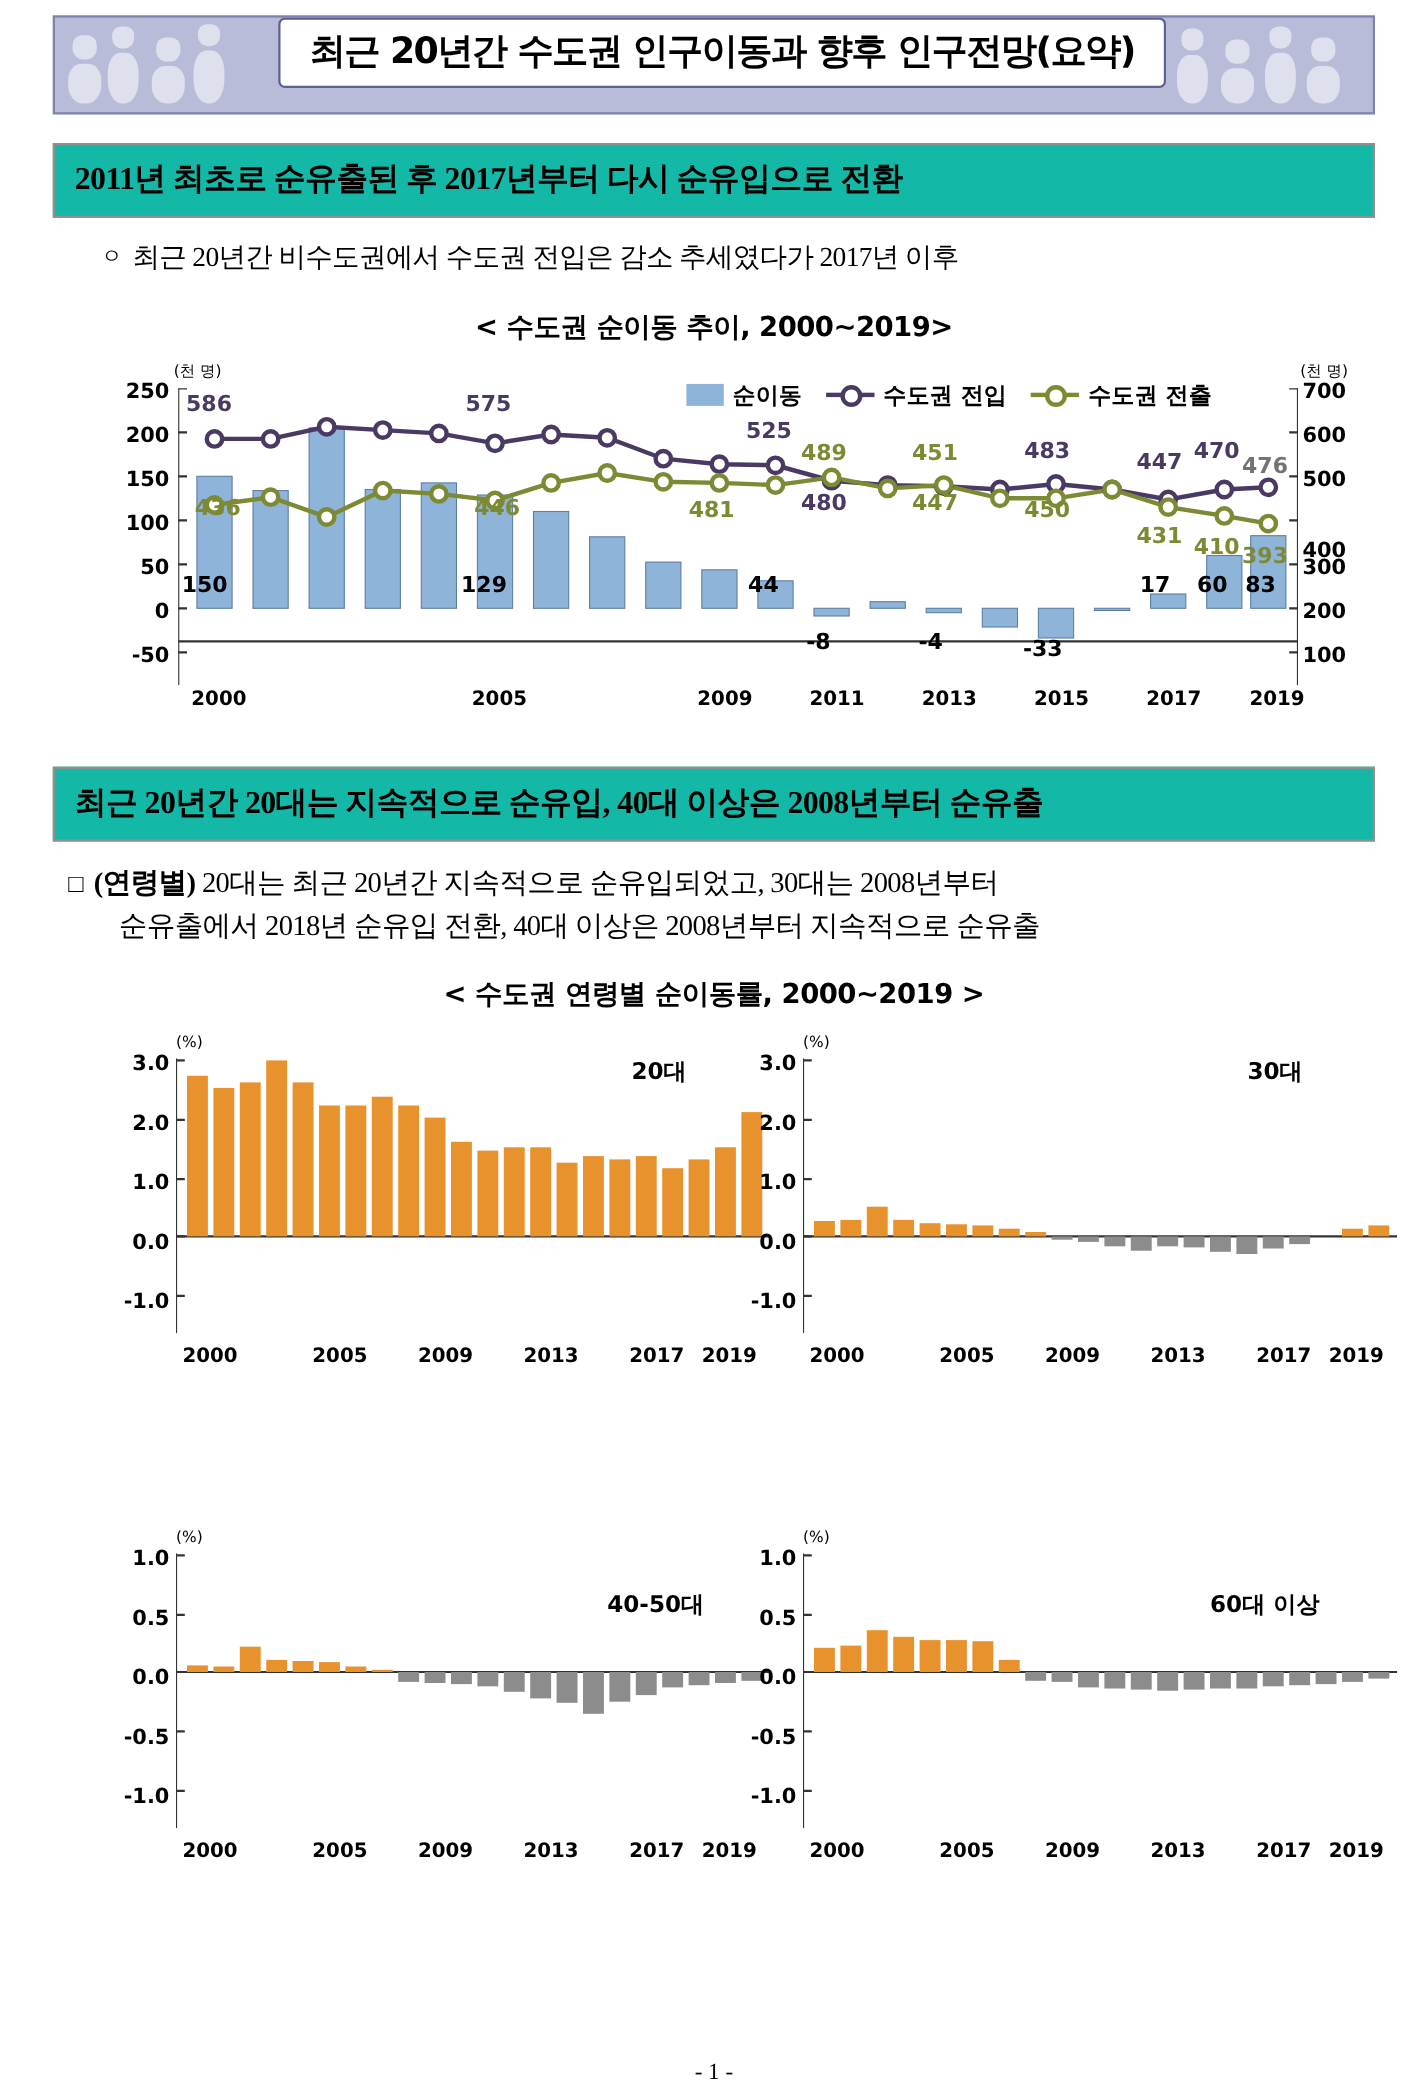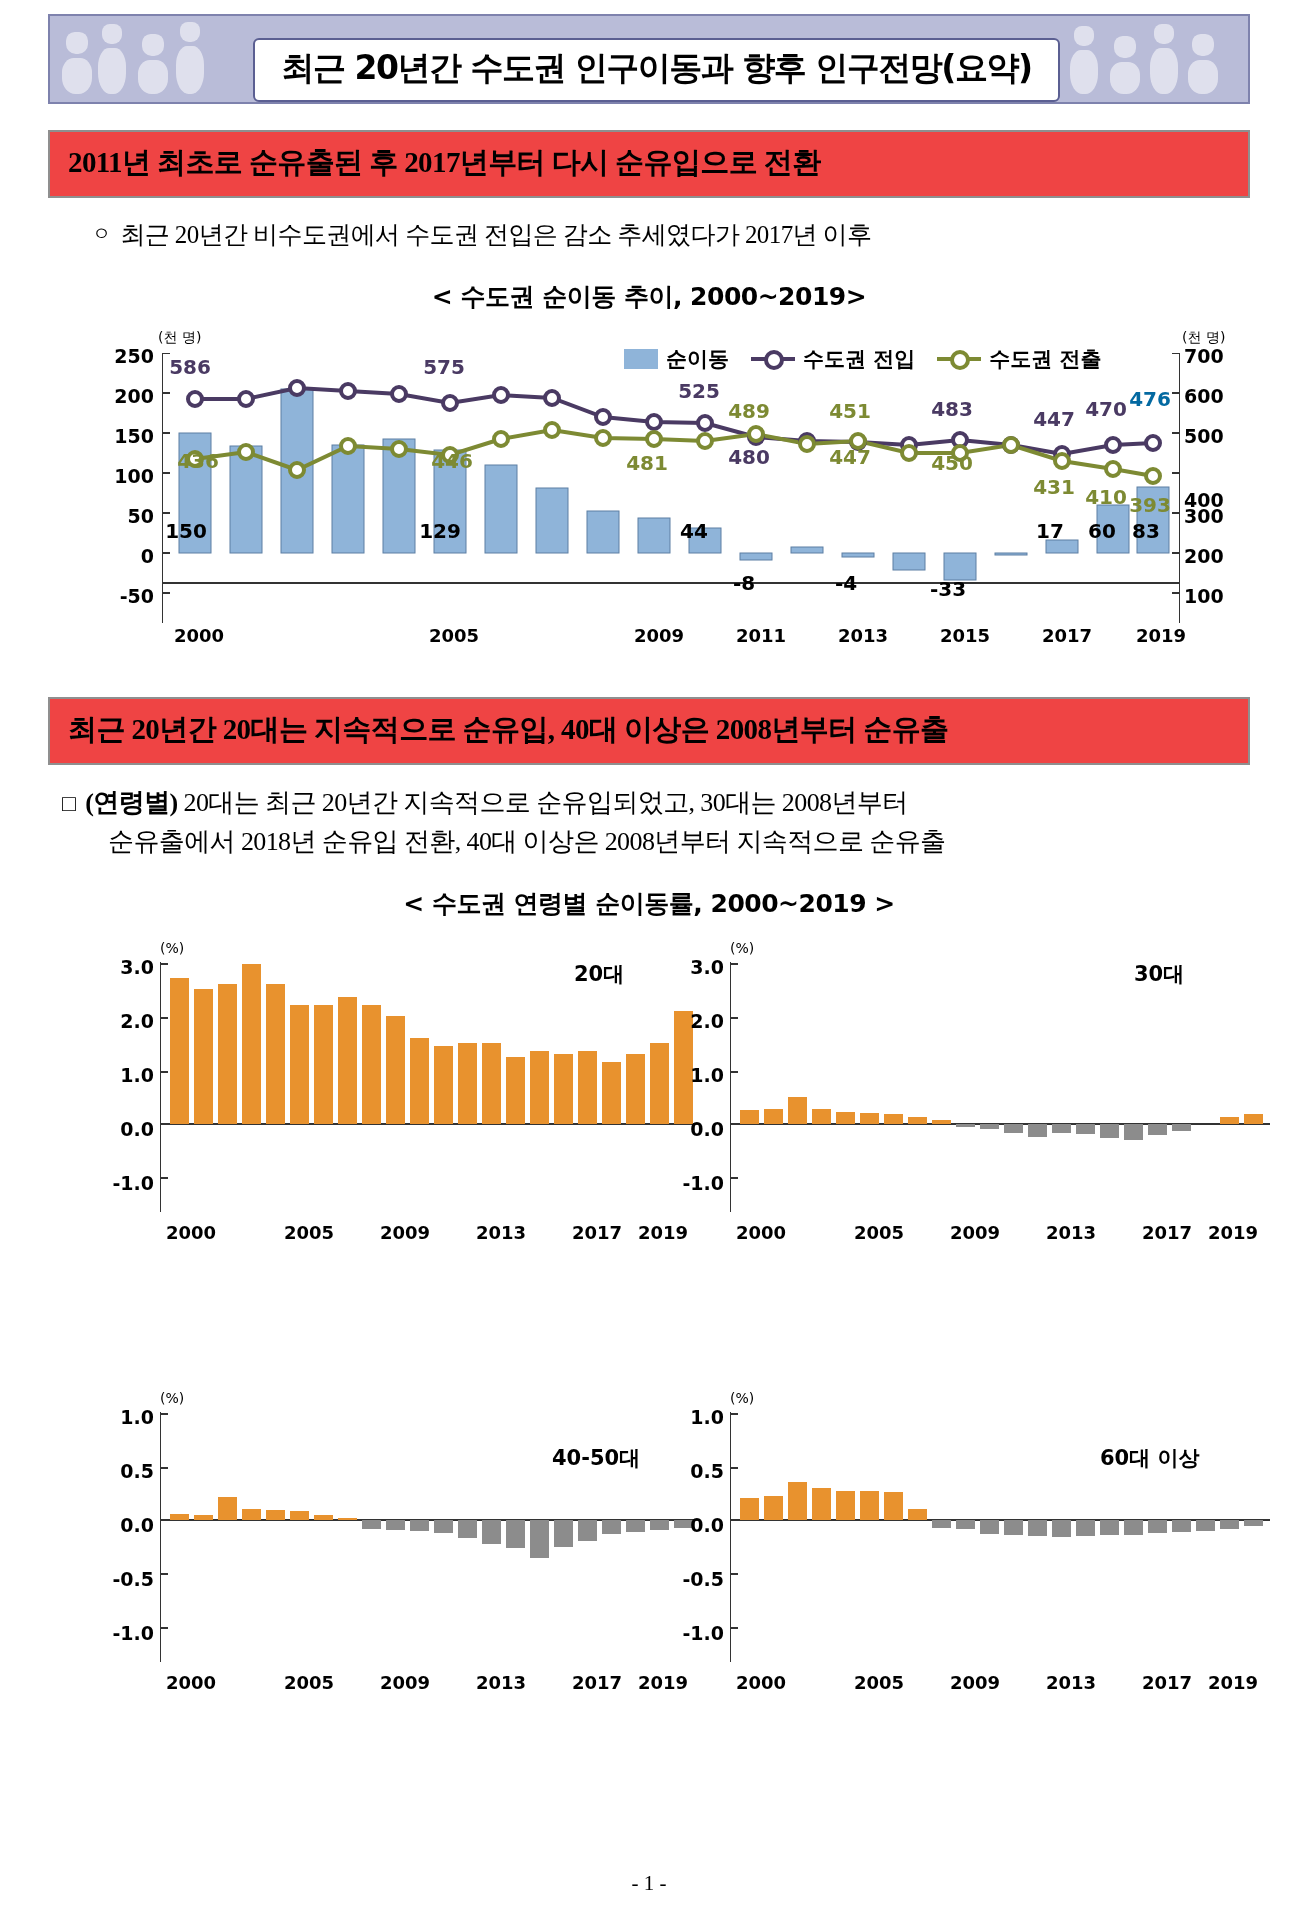--- a/index.html
+++ b/index.html
@@ -23,21 +23,21 @@
   }
 
   
   .banner {
     margin: 14px 8px 0 8px;
     height: 86px;
     background: #b9bcd8;
     border: 2px solid #7e82ad;
     position: relative;
     display: flex;
-    align-items: flex-end;
+    align-items: flex-start;
     justify-content: center;
     overflow: hidden;
     padding-left: 15px;
   }
   .banner .deco {
     position: absolute;
     top: 0;
     height: 100%;
     width: 170px;
     opacity: 0.55;
@@ -60,21 +60,21 @@
     font-weight: bold;
     font-size: 33px;
     letter-spacing: -1.5px;
     white-space: nowrap;
   }
 
   
   .section-bar {
     margin: 26px 8px 0 8px;
     border: 2px solid #8f8f8f;
-    background: #ef4444;
+    background: #14b8a6;
     padding: 11px 18px 13px 18px;
     font-size: 29px;
     font-weight: bold;
     letter-spacing: -0.6px;
   }
 
   
   .para {
     margin: 18px 16px 0 22px;
     font-size: 26px;
@@ -349,21 +349,21 @@
     <span class="dlabel" style="color:#4a3a63; left:655px; top:122px; width:80px;">480</span>
     <span class="dlabel" style="color:#7d8a33; left:553px; top:128px; width:80px;">481</span>
     <span class="dlabel" style="color:#7d8a33; left:104px; top:126px; width:80px;">436</span>
     <span class="dlabel" style="color:#7d8a33; left:358px; top:126px; width:80px;">446</span>
     <span class="dlabel" style="color:#7d8a33; left:756px; top:76px;  width:80px;">451</span>
     <span class="dlabel" style="color:#7d8a33; left:756px; top:122px; width:80px;">447</span>
     <span class="dlabel" style="color:#4a3a63; left:858px; top:74px;  width:80px;">483</span>
     <span class="dlabel" style="color:#7d8a33; left:858px; top:128px; width:80px;">450</span>
     <span class="dlabel" style="color:#4a3a63; left:960px; top:84px;  width:80px;">447</span>
     <span class="dlabel" style="color:#4a3a63; left:1012px;top:74px;  width:80px;">470</span>
-    <span class="dlabel" style="color:#0369a1; left:1056px;top:64px;  width:80px;">476</span>
+    <span class="dlabel" style="color:#737373; left:1056px;top:88px;  width:80px;">476</span>
     <span class="dlabel" style="color:#7d8a33; left:960px; top:152px; width:80px;">431</span>
     <span class="dlabel" style="color:#7d8a33; left:1012px;top:162px; width:80px;">410</span>
     <span class="dlabel" style="color:#7d8a33; left:1056px;top:170px; width:80px;">393</span>
 
     <span class="dlabel" style="left:92px;  top:196px; width:80px;">150</span>
     <span class="dlabel" style="left:346px; top:196px; width:80px;">129</span>
     <span class="dlabel" style="left:600px; top:196px; width:80px;">44</span>
     <span class="dlabel" style="left:650px; top:248px; width:80px;">-8</span>
     <span class="dlabel" style="left:752px; top:248px; width:80px;">-4</span>
     <span class="dlabel" style="left:854px; top:254px; width:80px;">-33</span>

